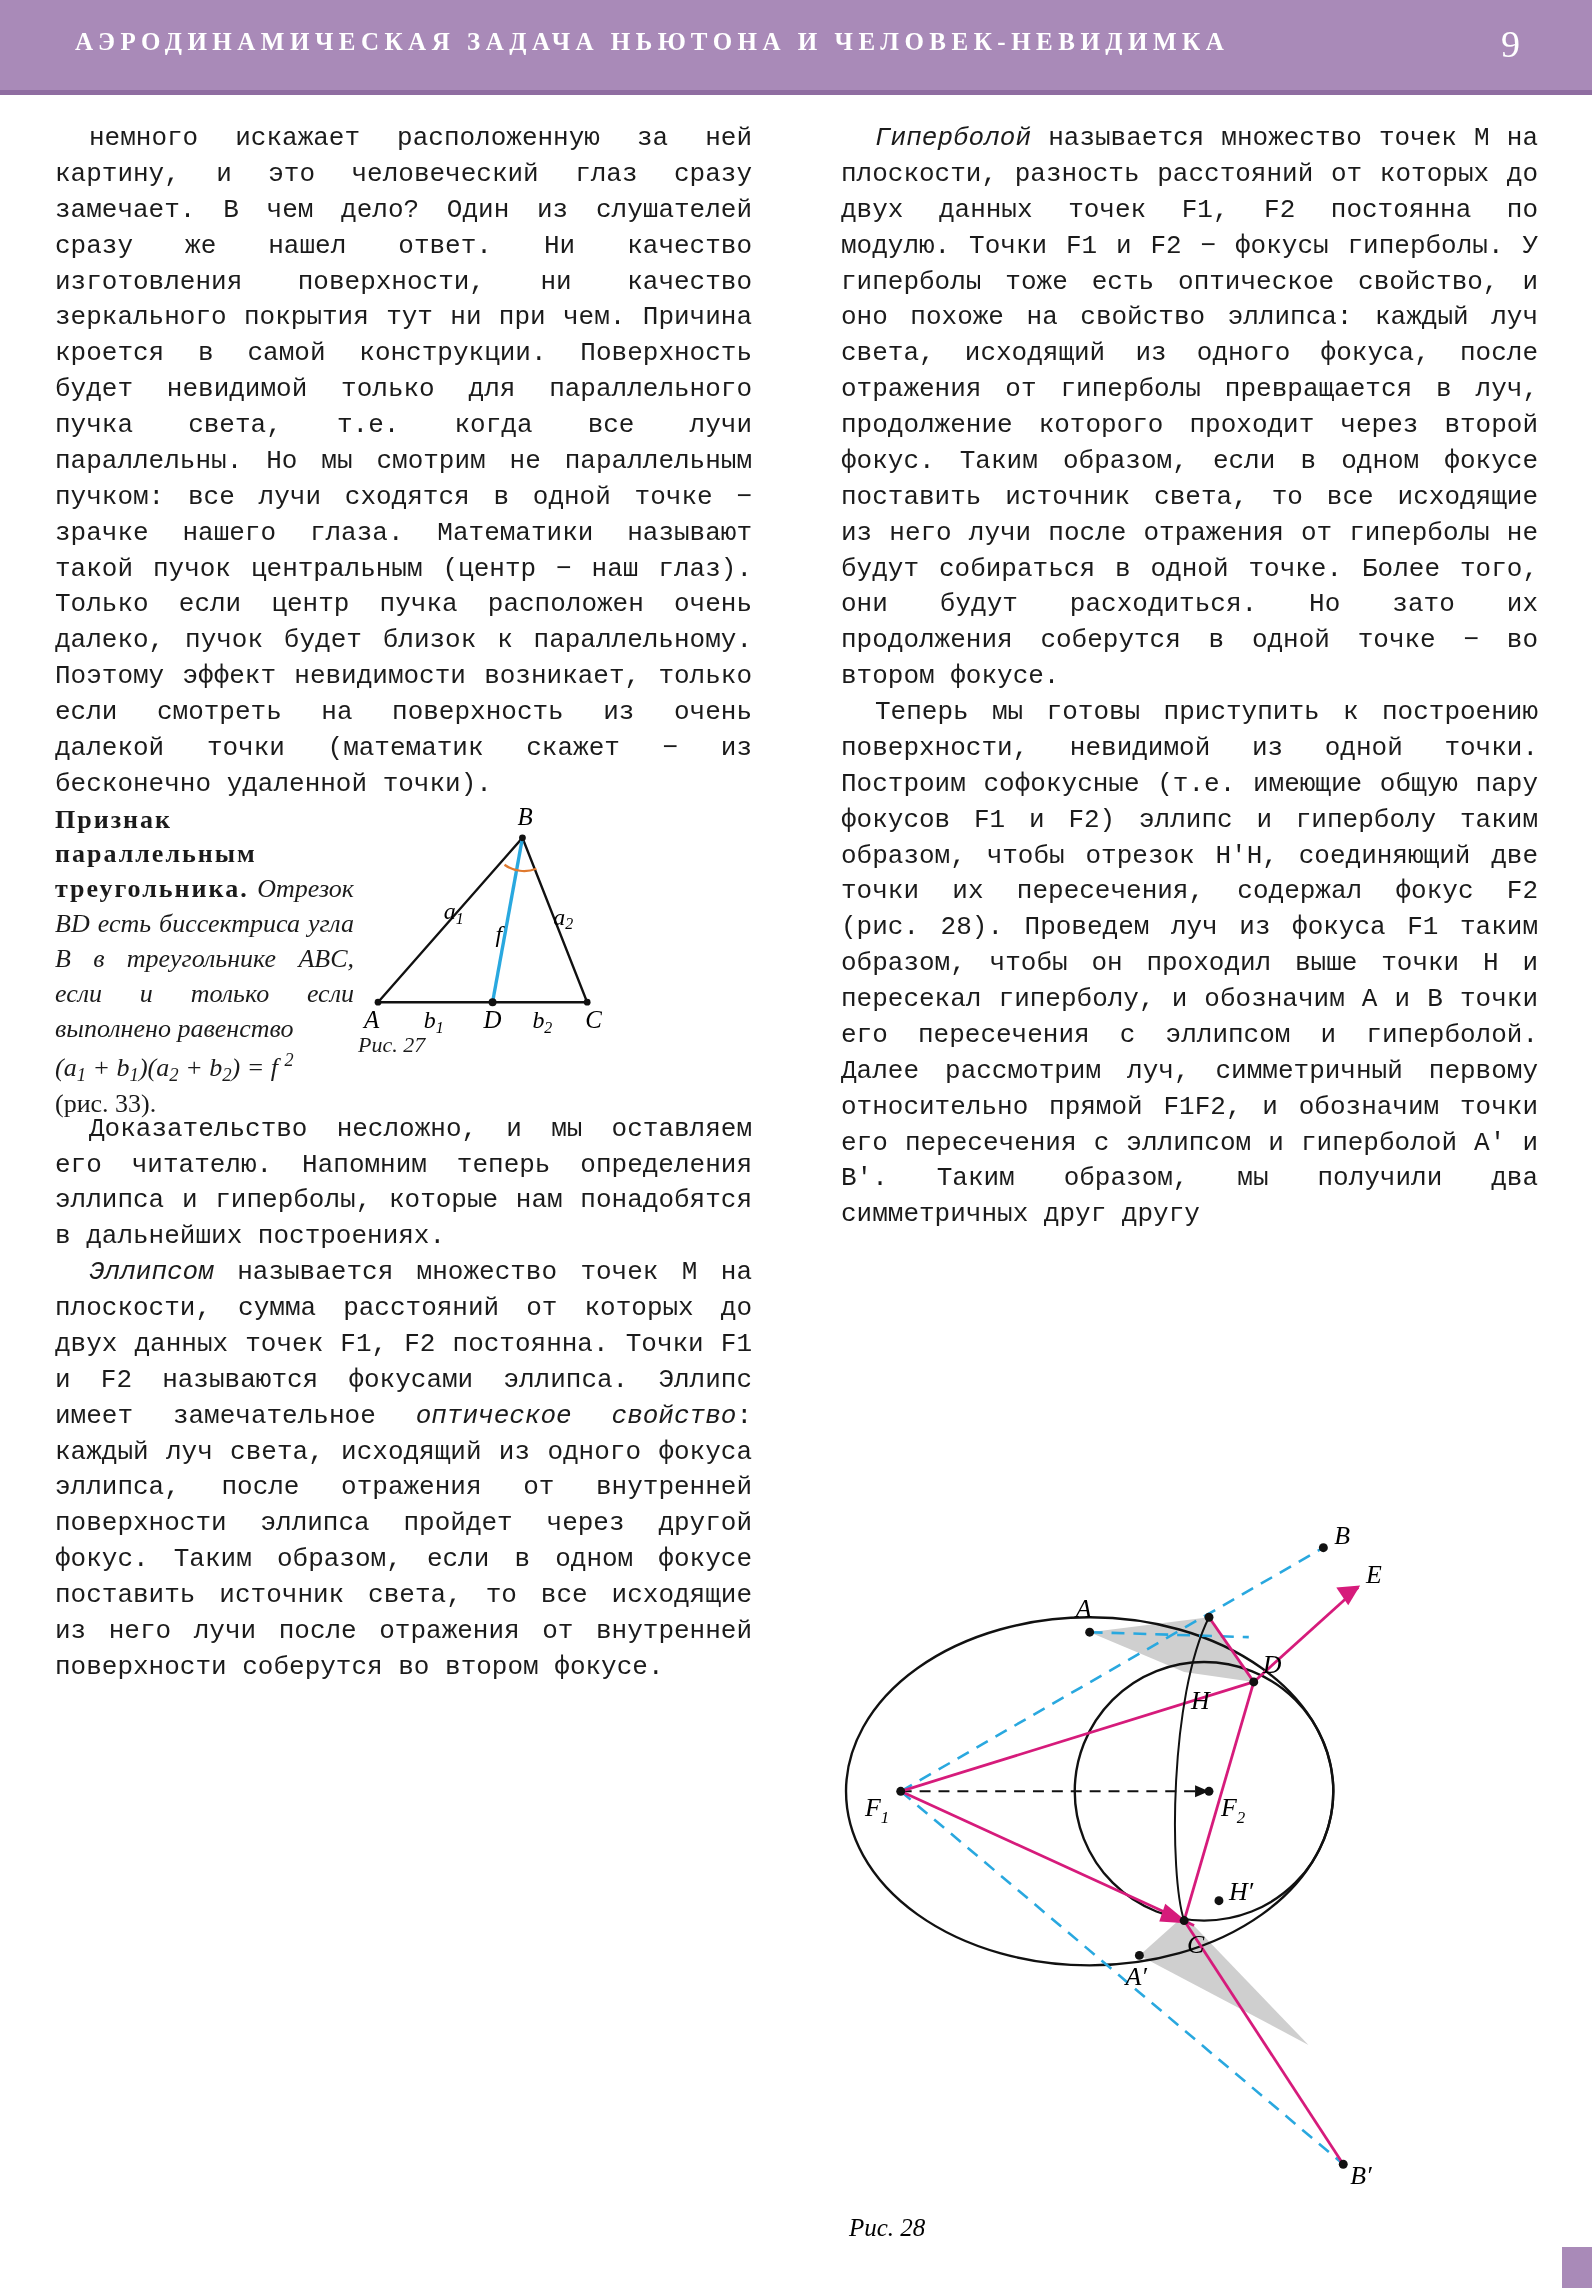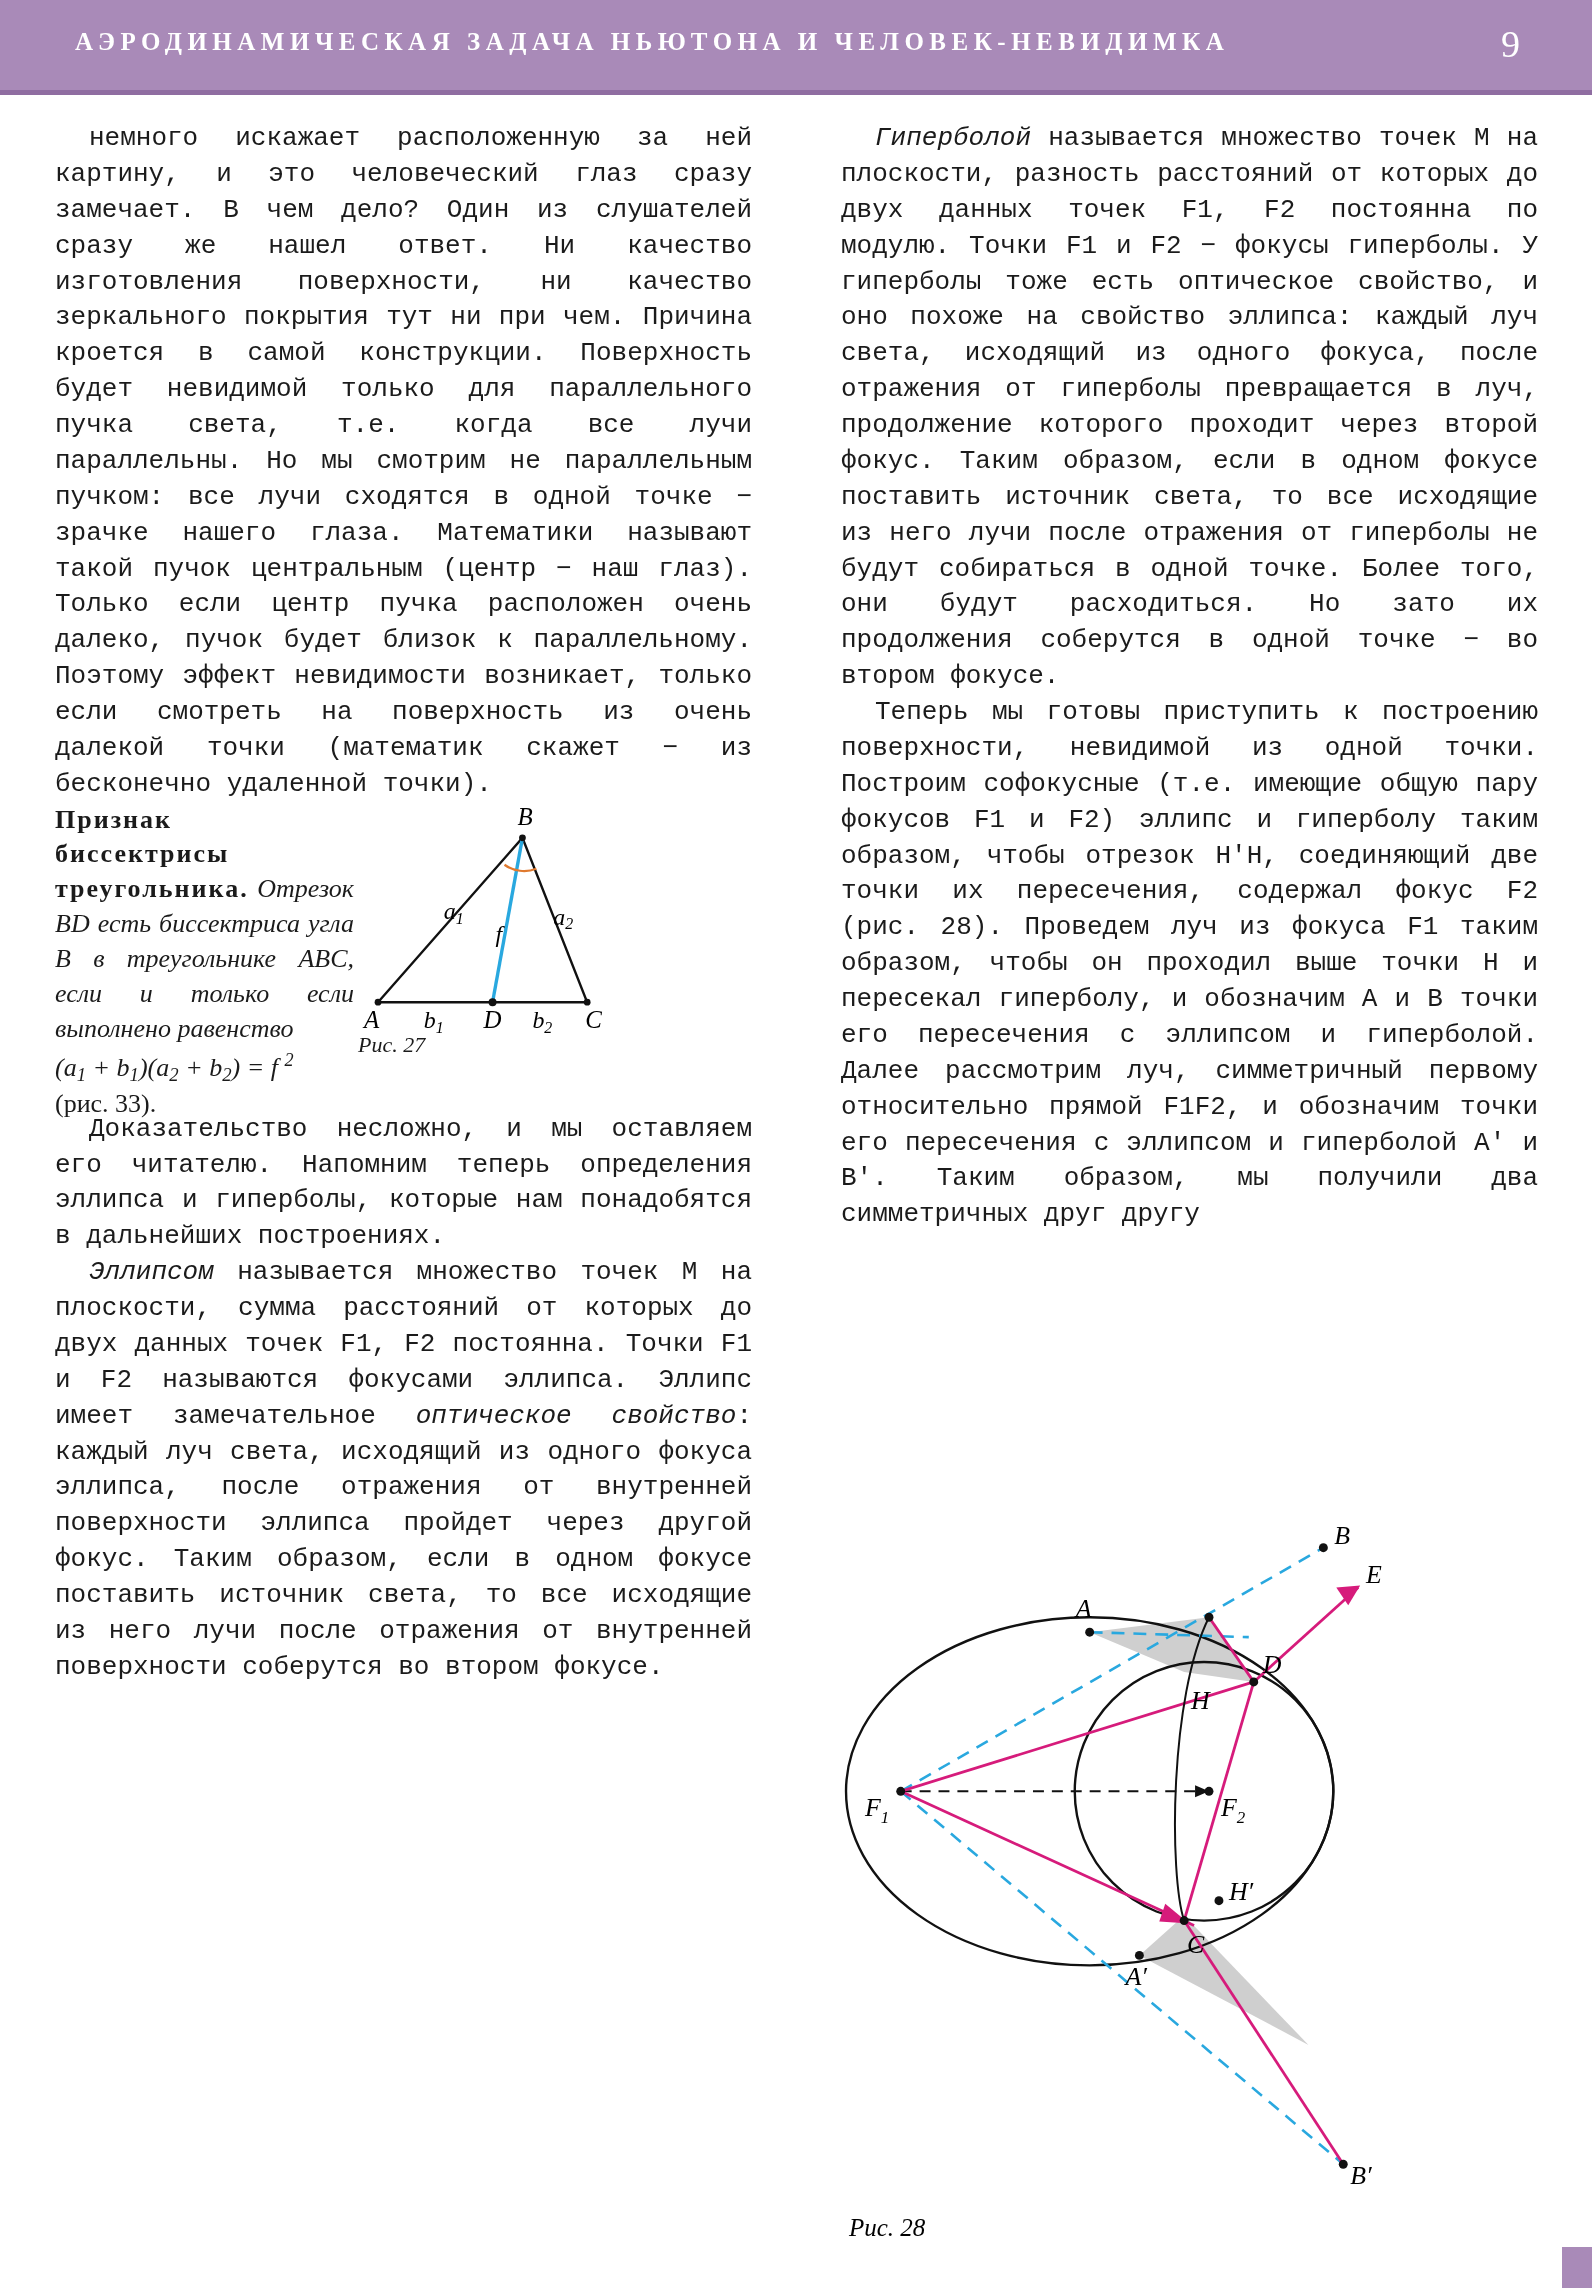--- a/index.html
+++ b/index.html
@@ -85,21 +85,21 @@
   <div class="hdr-page">9</div>
 </div>
 <div class="header-rule"></div>
 
 <div class="col left">
 
   <p>немного искажает расположенную за ней картину, и это человеческий глаз сразу замечает. В чем дело? Один из слушателей сразу же нашел ответ. Ни качество изготовления поверхности, ни качество зеркального покрытия тут ни при чем. Причина кроется в самой конструкции. Поверхность будет невидимой только для параллельного пучка света, т.е. когда все лучи параллельны. Но мы смотрим не параллельным пучком: все лучи сходятся в одной точке − зрачке нашего глаза. Математики называют такой пучок центральным (центр − наш глаз). Только если центр пучка расположен очень далеко, пучок будет близок к параллельному. Поэтому эффект невидимости возникает, только если смотреть на поверхность из очень далекой точки (математик скажет − из бесконечно удаленной точки).</p>
 
   <div class="fig27-wrap">
     <div class="fig27-text">
-      <span class="lead tracked">Признак биссектрисы треугольника.</span>
+      <span class="lead tracked">Признак параллельным треугольника.</span>
       <span class="it">Отрезок BD есть биссектриса угла B в треугольнике ABC, если и только если выполнено равенство</span>
       <div style="margin-top:2px">
         <span class="formula">(a<span class="sub">1</span> + b<span class="sub">1</span>)(a<span class="sub">2</span> + b<span class="sub">2</span>) = f <sup style="font-size:.7em">2</sup></span>
       </div>
       <div>(рис. 33).</div>
     </div>
 
     <div class="fig27-svg">
       <svg width="299" height="249" viewBox="0 0 300 250" style="font-size:26.5px">
 

